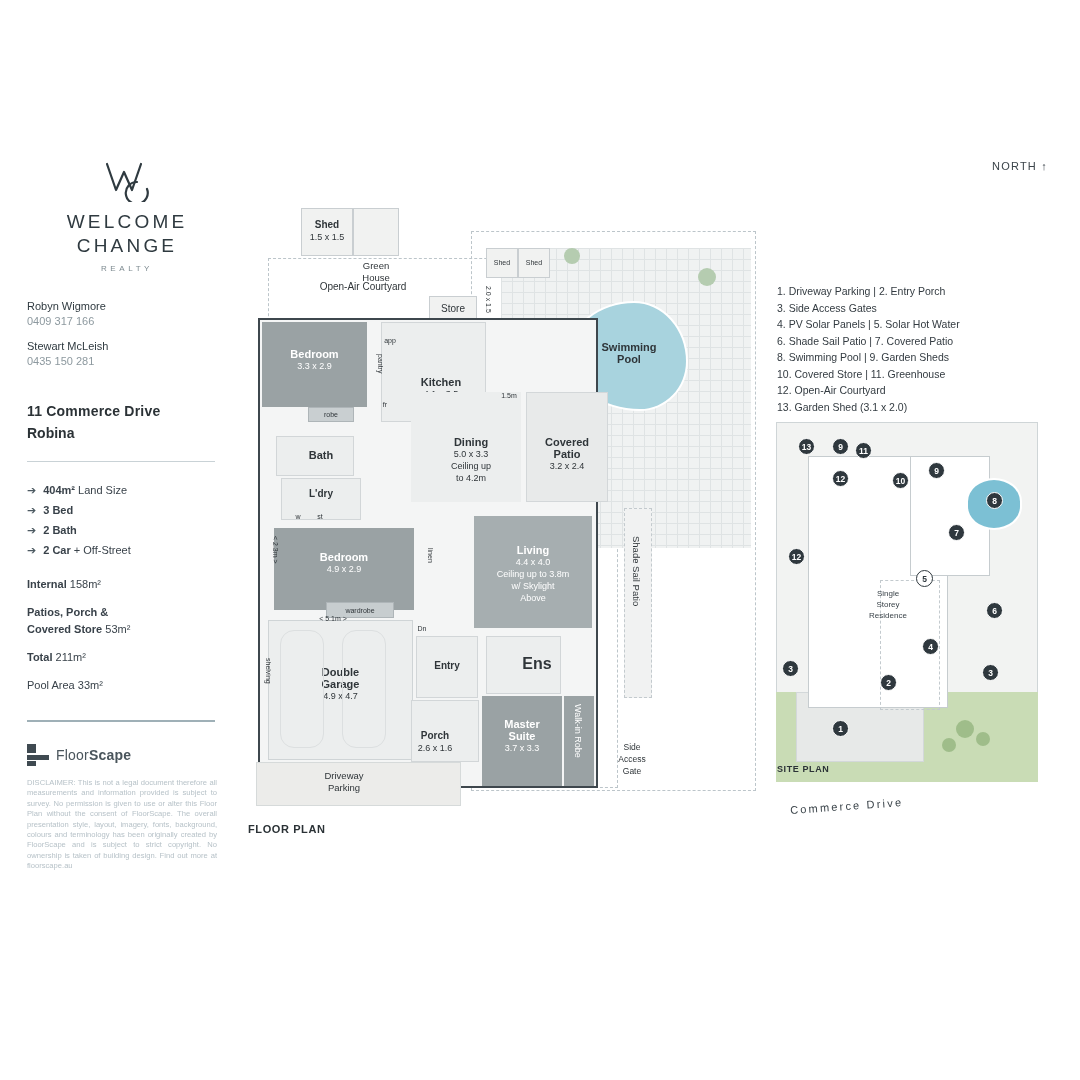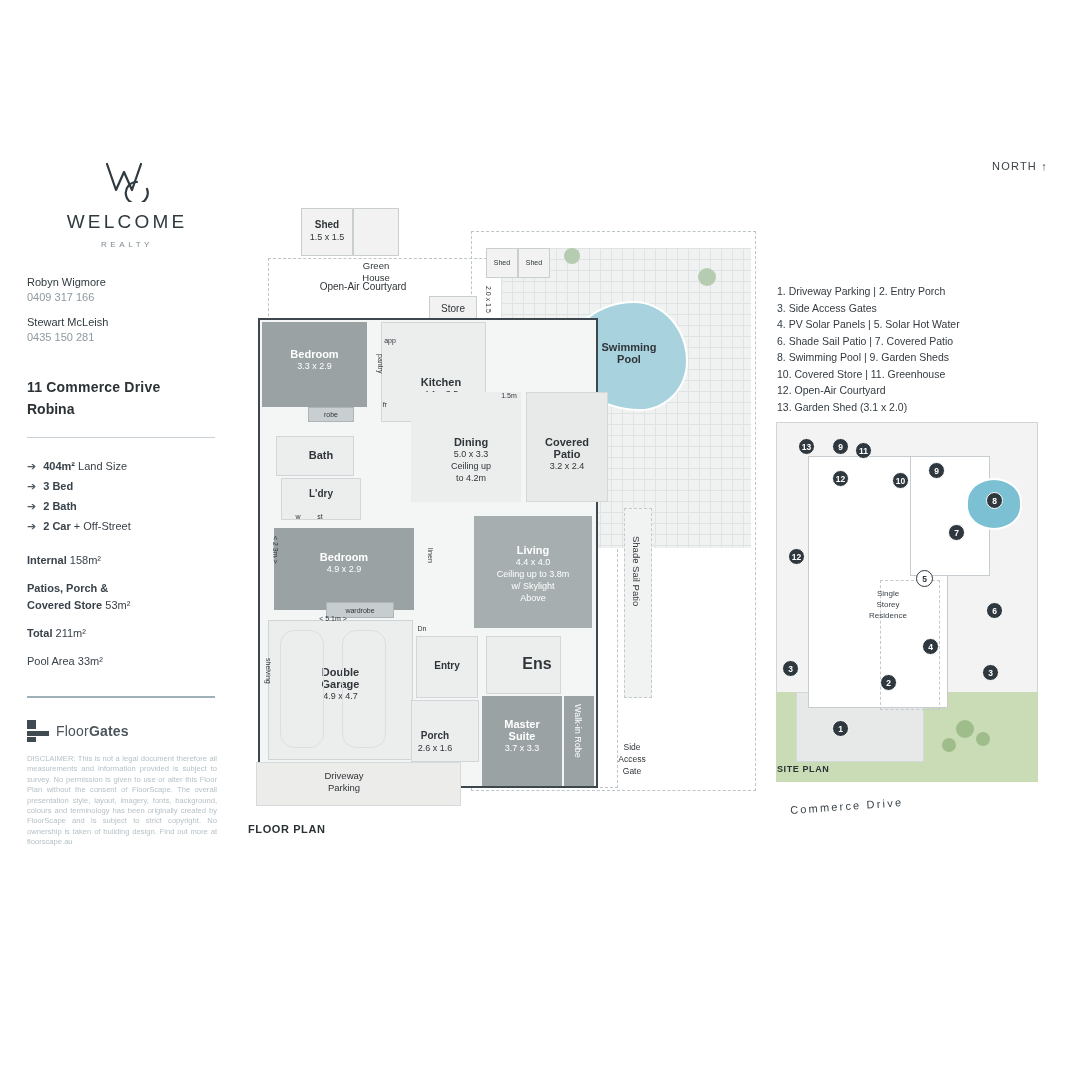--- a/index.html
+++ b/index.html
@@ -106,20 +106,21 @@
 
   <div class="sidebar">
 
     <div class="logo-mark">
       <svg width="48" height="42" viewBox="0 0 48 42">
         <path d="M4 4 L13 30 L21 12 L29 30 L38 4" fill="none" stroke="#2f3a40" stroke-width="2.2" stroke-linecap="round" stroke-linejoin="round"></path>
         <path d="M34 22 a11 11 0 1 0 10 7" fill="none" stroke="#2f3a40" stroke-width="2.2" stroke-linecap="round"></path>
       </svg>
     </div>
     <div class="brand-1">WELCOME</div>
+    <div class="brand-2">CHANGE</div>
     <div class="brand-3">REALTY</div>
 
     <div class="agents">
       <div class="agent-name">Robyn Wigmore</div>
       <div class="agent-phone">0409 317 166</div>
       <div class="agent-name">Stewart McLeish</div>
       <div class="agent-phone">0435 150 281</div>
     </div>
 
     <div class="addr">
@@ -159,21 +160,21 @@
     </div>
 
     <div class="rule thick"></div>
 
     <div class="fs-logo">
       <span class="fs-box">
         <i style="left:0;top:0;width:9px;height:9px;"></i>
         <i style="left:0;top:11px;width:22px;height:5px;"></i>
         <i style="left:0;top:17px;width:9px;height:5px;"></i>
       </span>
-      <span class="fs-name"><span>Floor</span><b>Gates</b></span>
+      <span class="fs-name"><span>Floor</span><b>Scape</b></span>
     </div>
 
     <div class="disclaimer">DISCLAIMER: This is not a legal document therefore all measurements and information provided is subject to survey. No permission is given to use or alter this Floor Plan without the consent of FloorScape. The overall presentation style, layout, imagery, fonts, background, colours and terminology has been originally created by FloorScape and is subject to strict copyright. No ownership is taken of building design. Find out more at floorscape.au</div>
   </div>
 
   <div class="north">
     <span>NORTH</span>
     <span>↑</span>
   </div>
 

